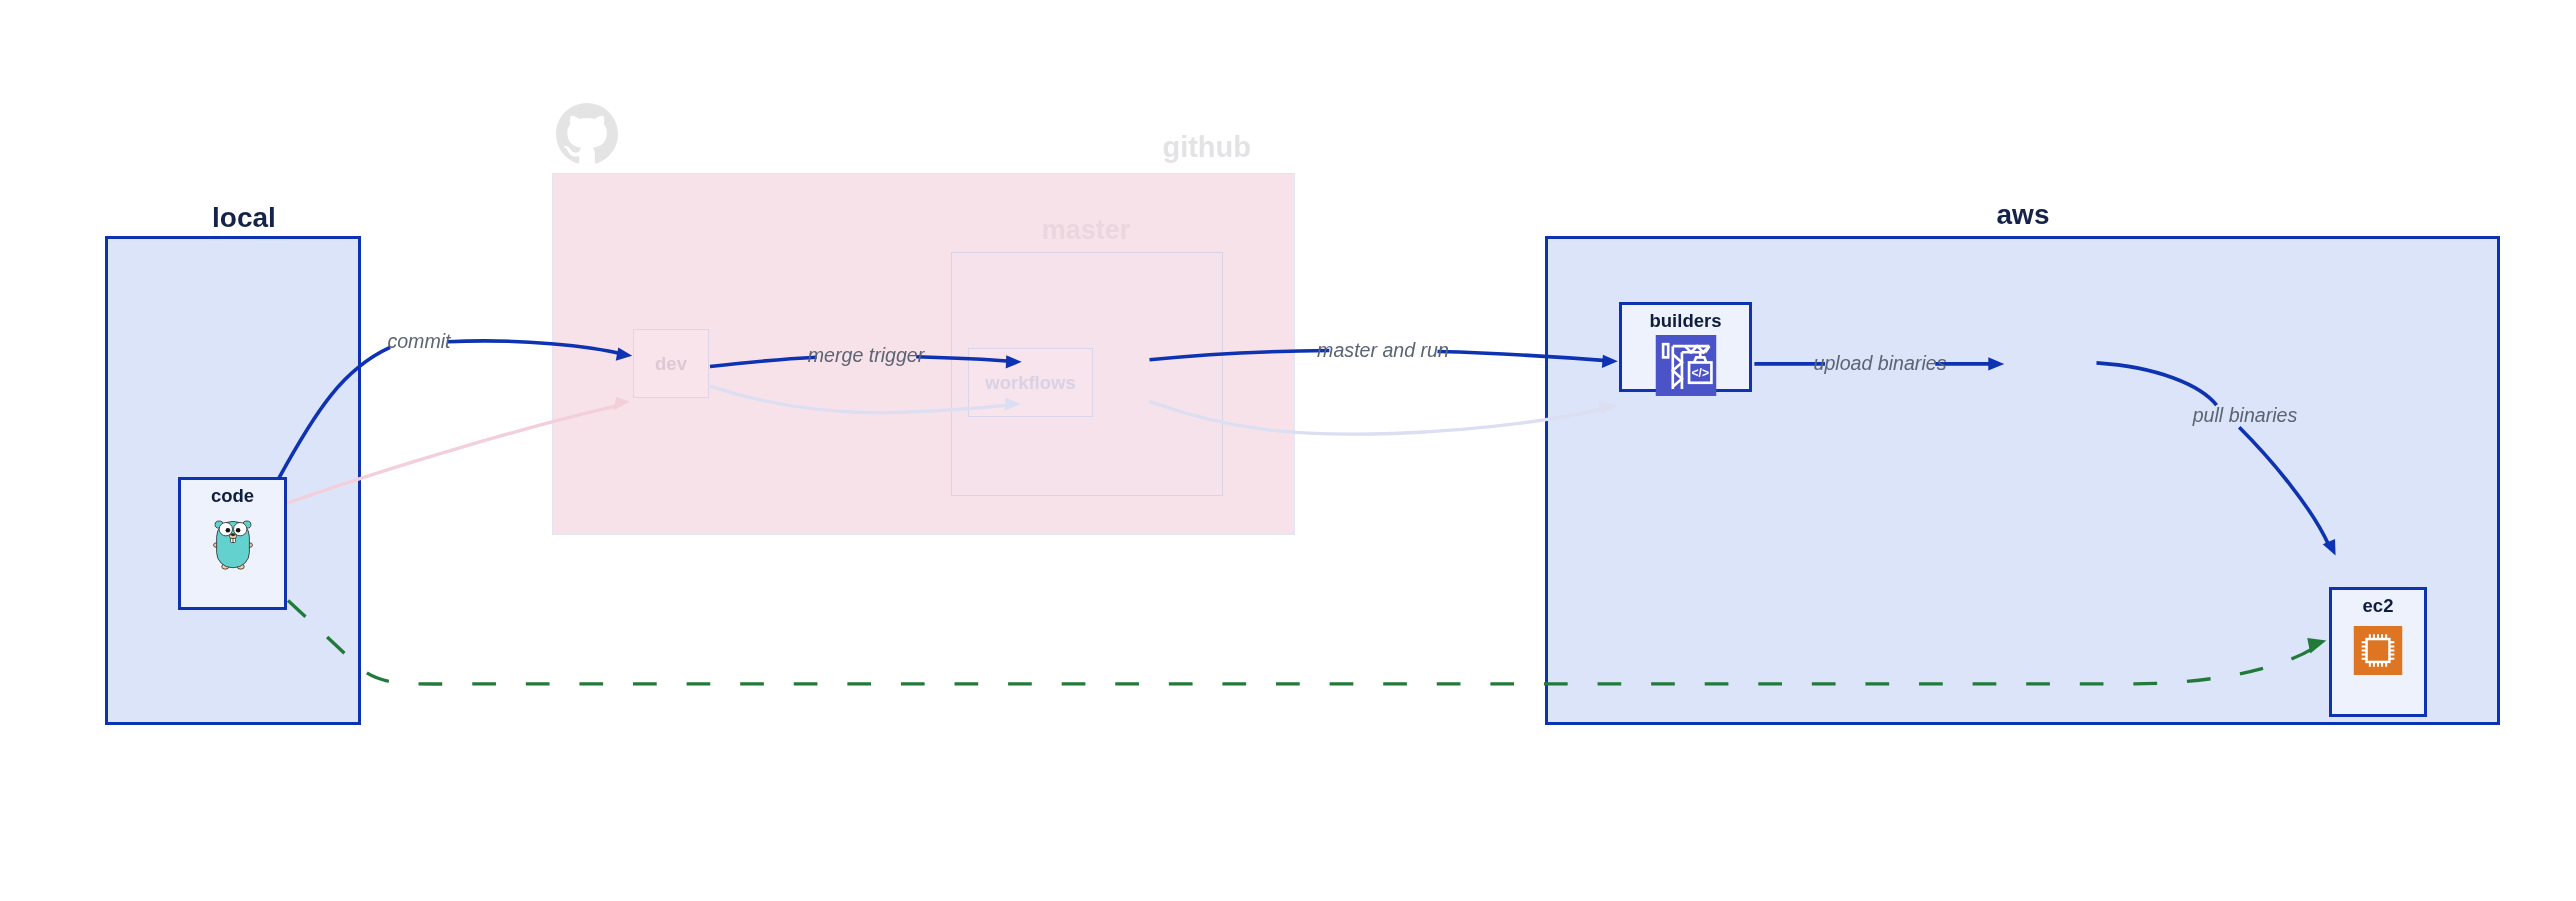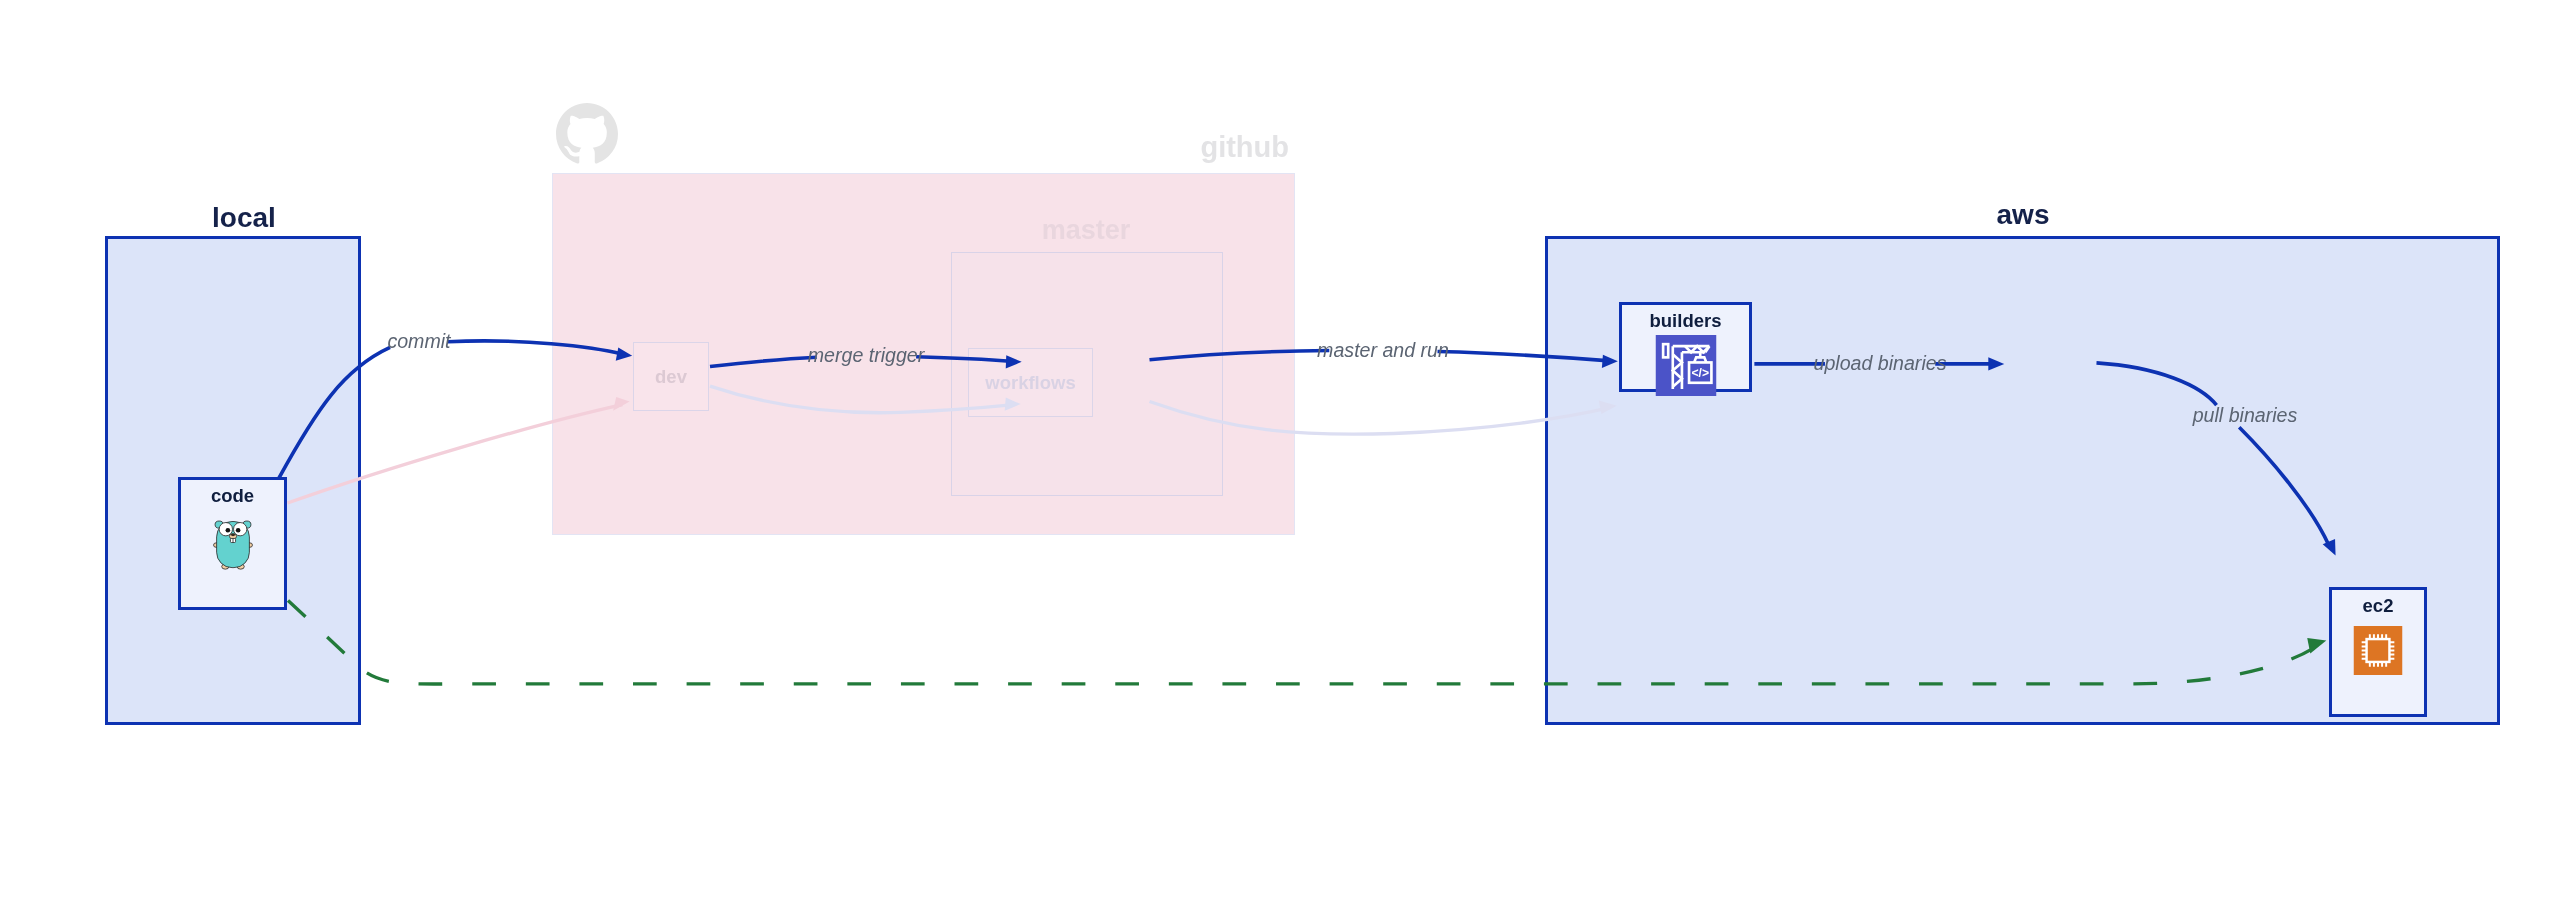--- a/index.html
+++ b/index.html
@@ -56,21 +56,21 @@
 </style>
 </head>
 <body>
 
 <div id="stage">
 
   <div class="container-box box-local" style="left:105px;top:236px;width:256px;height:489px;"></div>
   <div class="container-label label-center" style="left:232px;top:204px;margin-left:12px;">local</div>
 
   <div class="container-box box-github" style="left:552px;top:173px;width:743px;height:362px;"></div>
-  <div class="container-label label-github" style="right:1315px;top:133px;margin-left:12px;">github</div>
+  <div class="container-label label-github" style="right:1353px;top:133px;margin-left:12px;">github</div>
 
   <div class="container-box box-master" style="left:951px;top:252px;width:272px;height:244px;"></div>
   <div class="container-label label-master label-center" style="left:1086px;top:217px;">master</div>
 
   <div class="container-box box-aws" style="left:1545px;top:236px;width:955px;height:489px;"></div>
   <div class="container-label label-center" style="left:2023px;top:201px;">aws</div>
 
   <svg id="gh-logo" style="position:absolute;left:556px;top:103px;" width="62" height="62" viewBox="0 0 16 16">
     <path fill="#e4e4e4" d="M8 0C3.58 0 0 3.58 0 8c0 3.54 2.29 6.53 5.47 7.59.4.07.55-.17.55-.38 0-.19-.01-.82-.01-1.49-2.01.37-2.53-.49-2.69-.94-.09-.23-.48-.94-.82-1.13-.28-.15-.68-.52-.01-.53.63-.01 1.08.58 1.23.82.72 1.21 1.87.87 2.33.66.07-.52.28-.87.51-1.07-1.78-.2-3.64-.89-3.64-3.95 0-.87.31-1.59.82-2.15-.08-.2-.36-1.02.08-2.12 0 0 .67-.21 2.2.82.64-.18 1.32-.27 2-.27s1.36.09 2 .27c1.53-1.04 2.2-.82 2.2-.82.44 1.1.16 1.92.08 2.12.51.56.82 1.27.82 2.15 0 3.07-1.87 3.75-3.65 3.95.29.25.54.73.54 1.48 0 1.07-.01 1.93-.01 2.2 0 .21.15.46.55.38A8.01 8.01 0 0 0 16 8c0-4.42-3.58-8-8-8z"></path>
   </svg>
@@ -91,21 +91,21 @@
         <circle cx="31" cy="33" r="4.5" fill="#141414" stroke="none"></circle>
         <circle cx="51" cy="33" r="4.5" fill="#141414" stroke="none"></circle>
         <ellipse cx="41" cy="45" rx="7" ry="5" fill="#f3cfa4"></ellipse>
         <ellipse cx="41" cy="42" rx="4" ry="2.6" fill="#3a2b1e" stroke="none"></ellipse>
         <rect x="36" y="49" width="10" height="8" rx="2" fill="#ffffff"></rect>
         <line x1="41" y1="49" x2="41" y2="57" stroke="#2b2b2b"></line>
       </g>
     </svg>
   </div>
 
-  <div class="node node-faded" style="left:633px;top:329px;width:76px;height:69px;margin-top:13px;">
+  <div class="node node-faded" style="left:633px;top:329px;width:76px;height:69px;">
     <span class="node-label label-dev">dev</span>
   </div>
 
   <div class="node node-faded" style="left:968px;top:348px;width:125px;height:69px;">
     <span class="node-label label-workflows">workflows</span>
   </div>
 
   <div class="node node-bright" style="left:1619px;top:302px;width:133px;height:90px;">
     <span class="node-label">builders</span>
     <svg class="icon-tile" style="left:50%;top:30px;transform:translateX(-50%);" width="61" height="61" viewBox="0 0 60 60">

